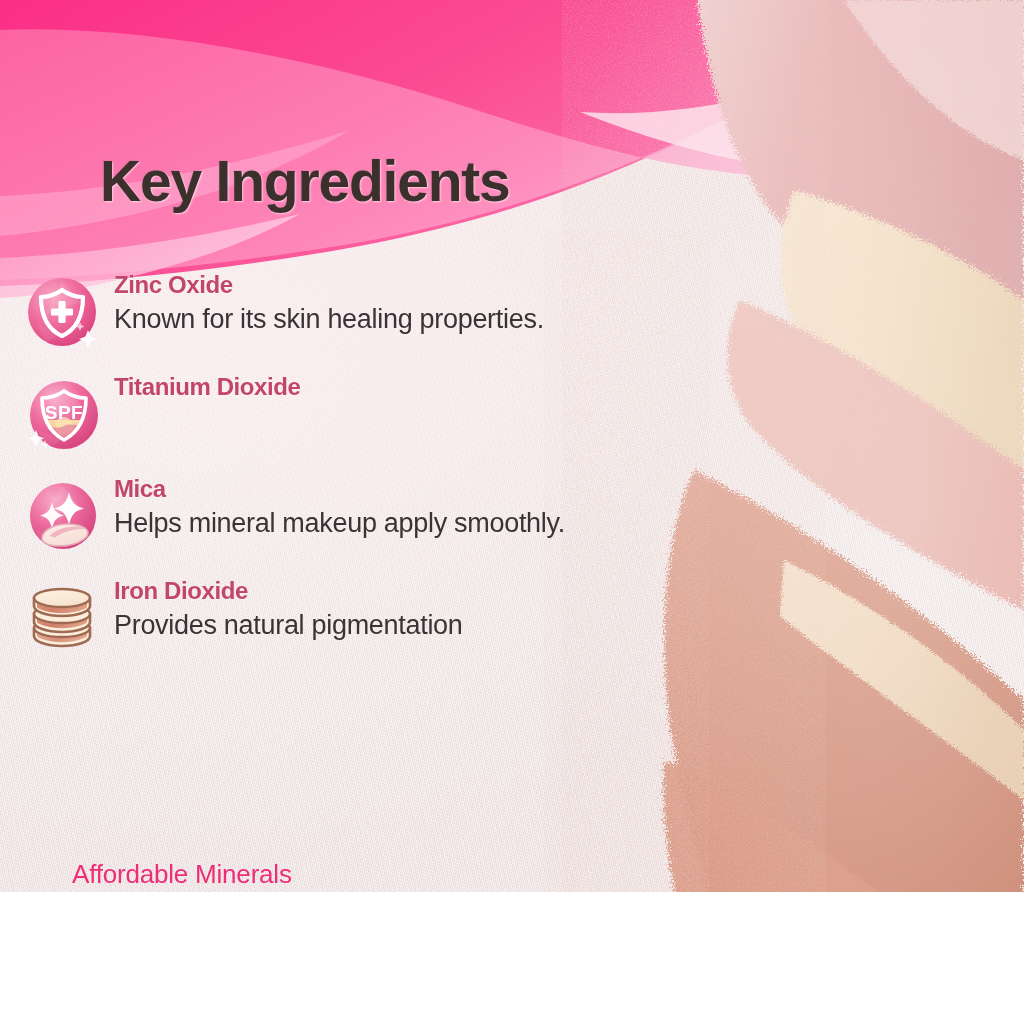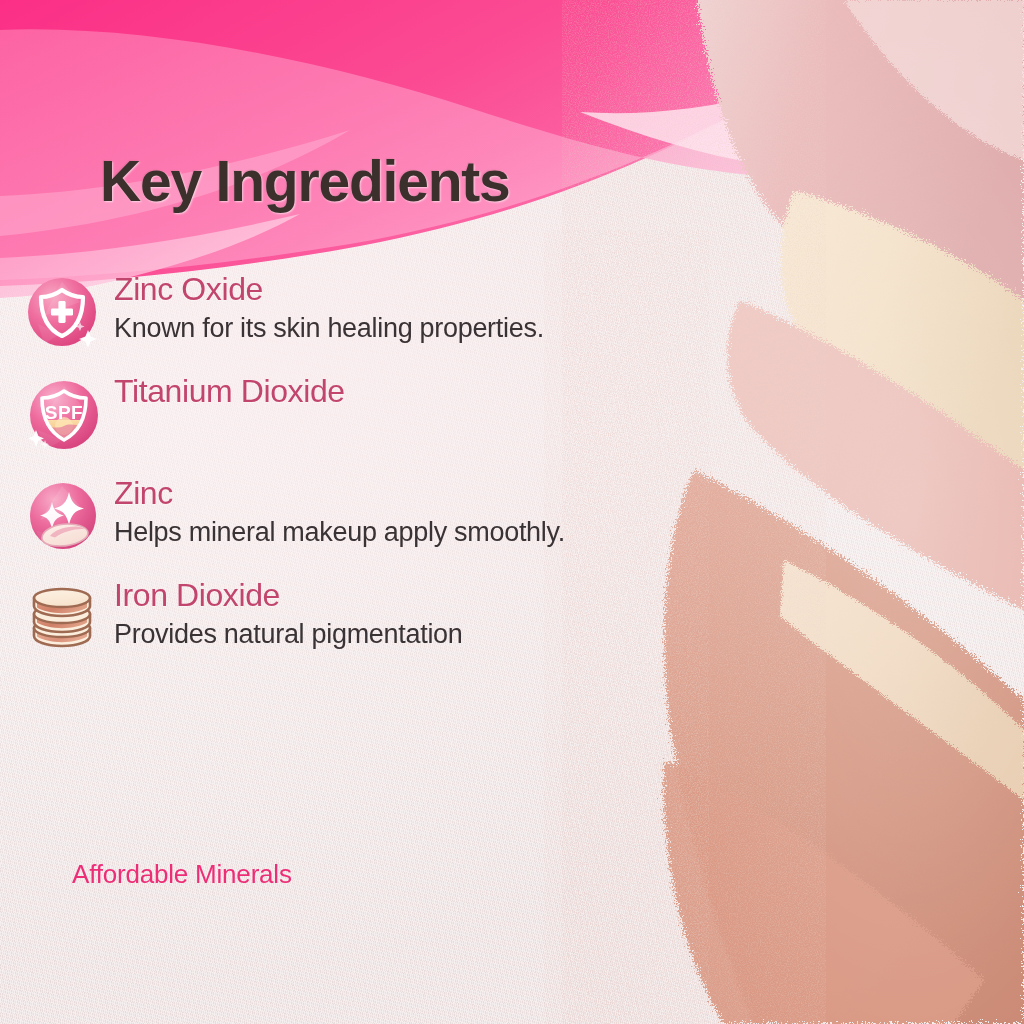--- a/index.html
+++ b/index.html
@@ -7,21 +7,21 @@
     padding: 0;
     background: #ffffff;
   }
   body {
     font-family: "Liberation Sans", sans-serif;
   }
 
   #poster {
     position: relative;
     width: 1024px;
-    height: 1024px;
+    height: 892px;
     overflow: hidden;
     background: #e5e5e5;
   }
 
   
   .paper-base {
     position: absolute;
     inset: 0;
     background:
       radial-gradient(ellipse 70% 55% at 18% 40%, #faf4f4 0%, #f3e9e9 60%, #efe3e3 100%);
@@ -104,22 +104,22 @@
   }
   .ing-icon svg { display: block; width: 84px; height: 84px; }
 
   .ing-text {
     flex: 1 1 auto;
     padding-left: 8px;
     padding-top: 4px;
   }
 
   .ing-name {
-    font-size: 32px;
-    font-weight: normal;
+    font-size: 24px;
+    font-weight: bold;
     color: #c2456d;
     letter-spacing: -0.4px;
     line-height: 1.12;
     margin-bottom: 3px;
     text-shadow: 0 1px 1px rgba(255,255,255,.5);
   }
 
   .ing-desc {
     font-size: 27px;
     font-weight: 300;
@@ -361,21 +361,21 @@
             <circle cx="41" cy="40" r="33" fill="url(#mcCirc)"></circle>
             <path d="M18,44 L40,10 L58,30 Z" fill="#ffffff" opacity=".10"></path>
             <path d="M14,54 L38,64 L22,74 Z" fill="#ffffff" opacity=".07"></path>
             <path d="M47,16 C49.4,26.6 53,30.2 62,32.4 C53,34.6 49.4,38.2 47,48.8 C44.6,38.2 41,34.6 32,32.4 C41,30.2 44.6,26.6 47,16 Z" fill="#ffffff"></path>
             <path d="M30,26 C31.8,34.6 34.6,37.6 42,39.4 C34.6,41.2 31.8,44.2 30,52.8 C28.2,44.2 25.4,41.2 18,39.4 C25.4,37.6 28.2,34.6 30,26 Z" fill="#ffffff" opacity=".95"></path>
             <path d="M20,62 C20,54.5 32,48 46,48 C58,48 66,52 66,57 C66,63.5 52,70 38,70 C26,70 20,66.6 20,62 Z" fill="url(#mcFlake)" stroke="#e5a9b8" stroke-width="1.6"></path>
             <path d="M28,60 C32,54.5 42,50.5 54,50.5 C58,50.5 61,51.6 62.5,53.2 C55,52.2 42,55 33,61.5 Z" fill="#e98ba8" opacity=".55"></path>
           </svg>
         </div>
         <div class="ing-text">
-          <div class="ing-name">Zinc</div>
+          <div class="ing-name">Mica</div>
           <div class="ing-desc">Helps mineral makeup apply smoothly.</div>
         </div>
       </div>
 
       <div class="ingredient">
         <div class="ing-icon">
           <svg viewBox="0 0 84 84">
             <defs>
               <linearGradient id="ioTop" x1="0" y1="0" x2="0.3" y2="1">
                 <stop offset="0%" stop-color="#fdf2e4"></stop>

